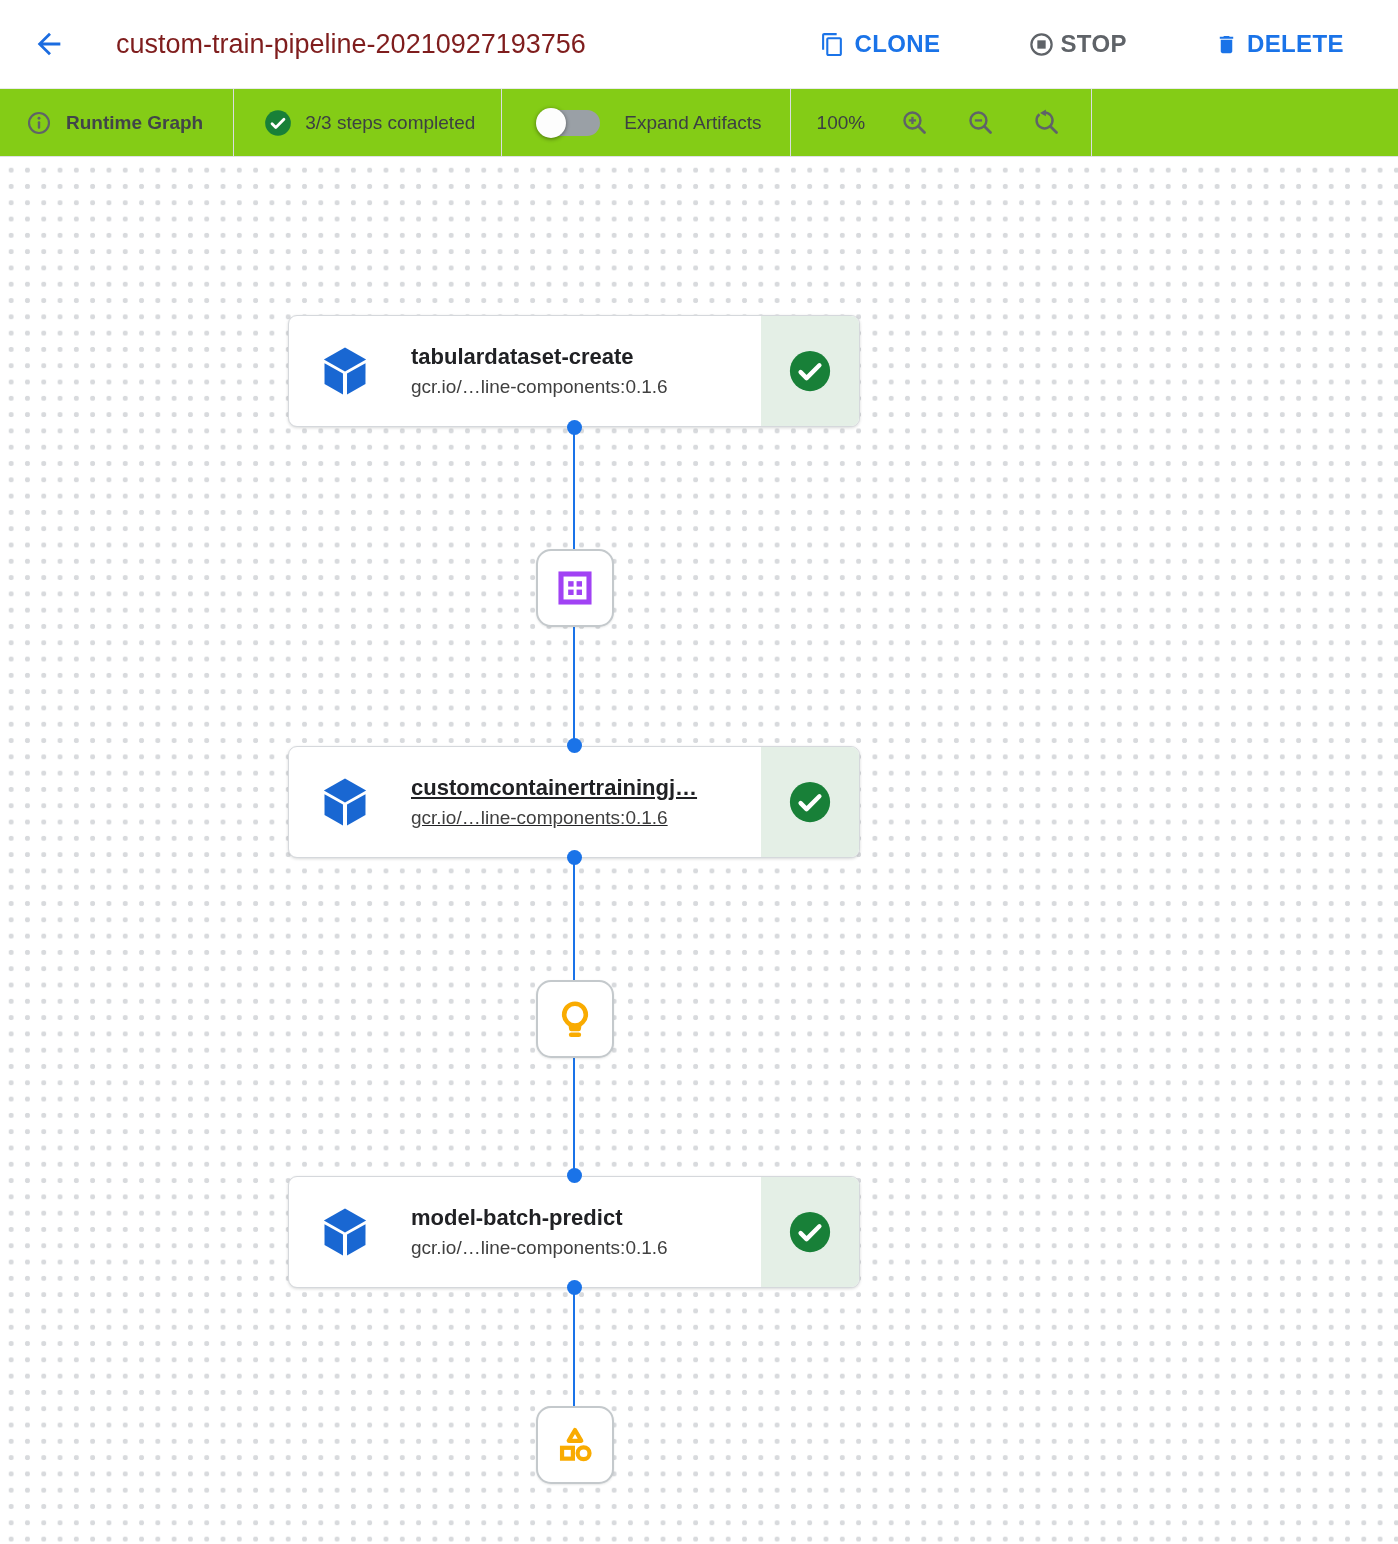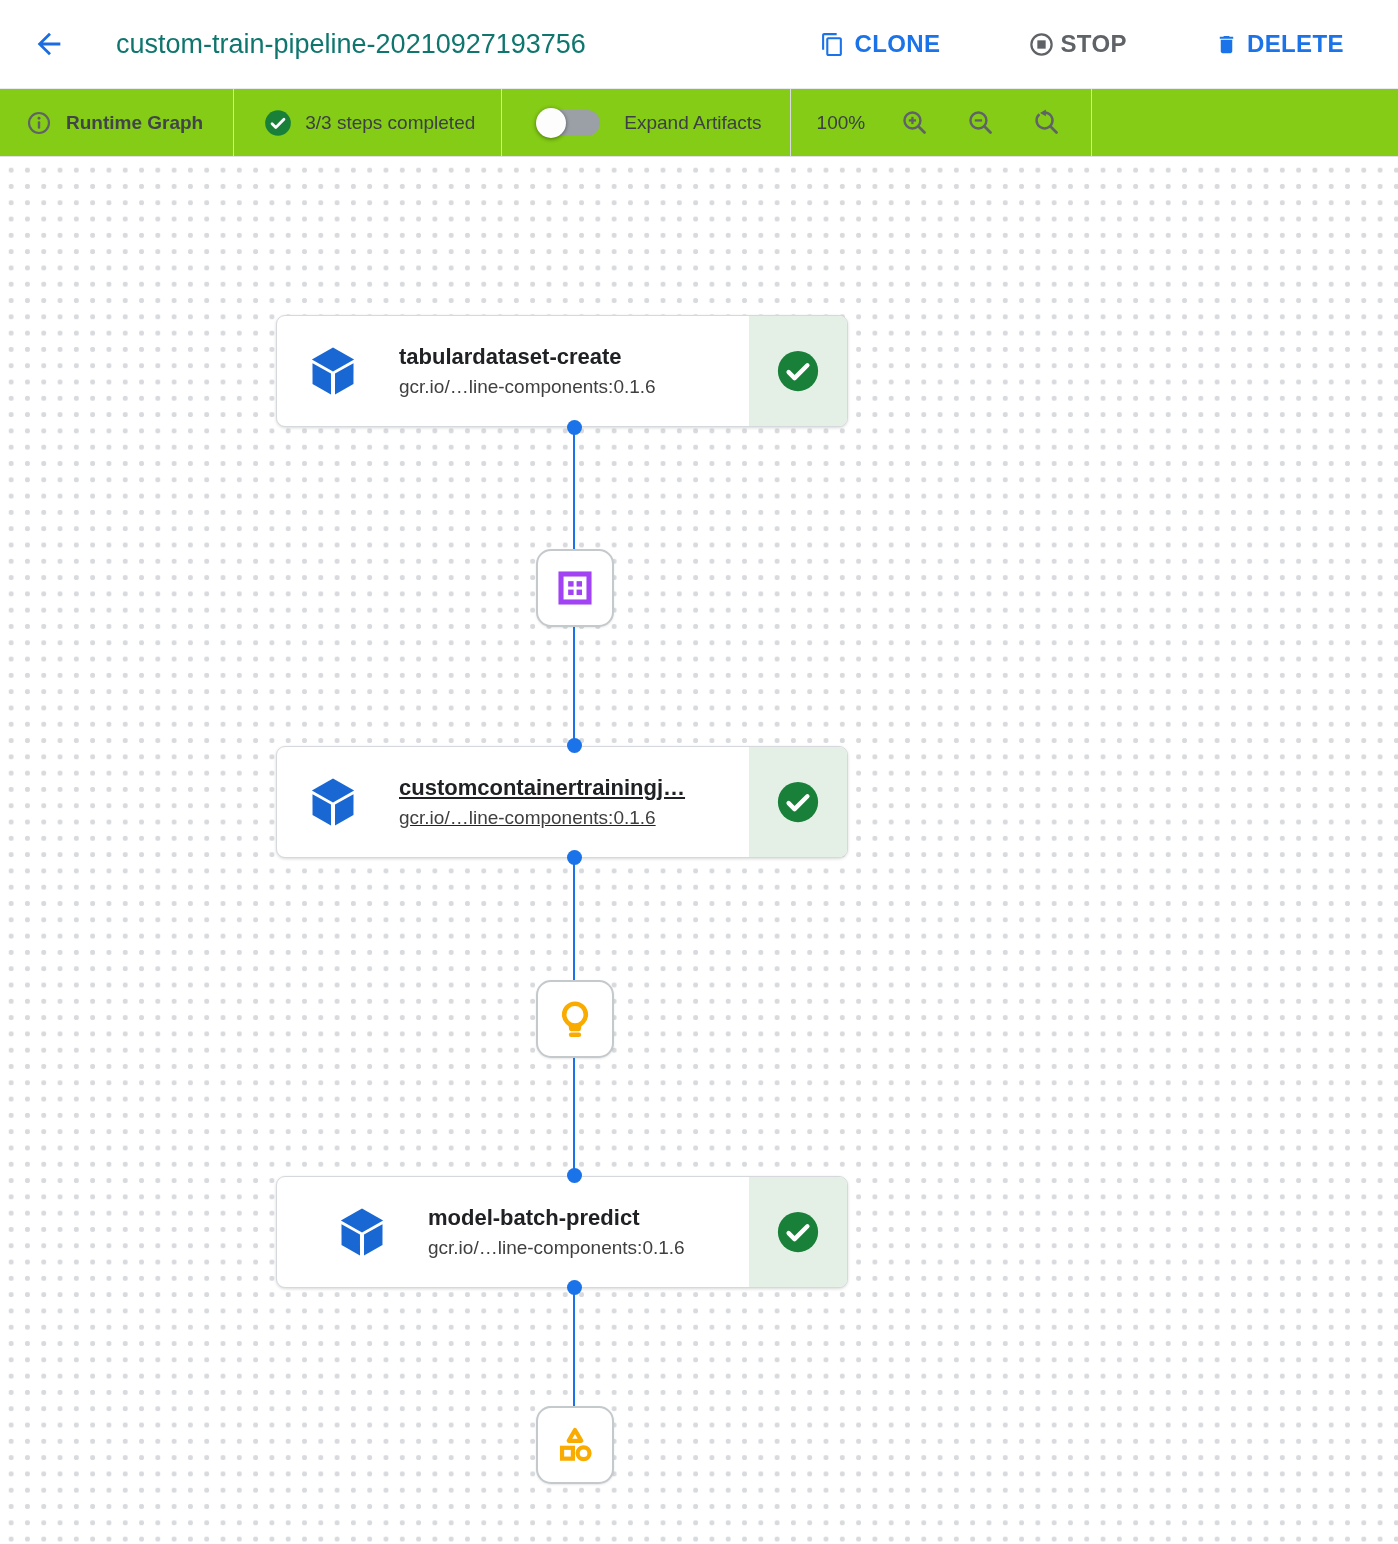--- a/index.html
+++ b/index.html
@@ -4,21 +4,21 @@
 <style>
   * { box-sizing: border-box; margin: 0; padding: 0; }
   html,body { width: 1398px; height: 1544px; background: #fff;
     font-family: "Liberation Sans", sans-serif; color: #202124; overflow: hidden; }
 
   
   .header { height: 89px; background: #fff; border-bottom: 1px solid #e8eaed;
     display: flex; align-items: center; padding: 0 54px 0 28px; }
   .back-btn { width: 42px; height: 42px; display: flex; align-items: center;
     justify-content: center; cursor: pointer; flex: 0 0 auto; }
-  .page-title { font-size: 27px; color: #0f766e; margin-left: 46px; white-space: nowrap; }
+  .page-title { font-size: 27px; color: #7f1d1d; margin-left: 46px; white-space: nowrap; }
   .header-actions { margin-left: auto; display: flex; align-items: center; gap: 88px; }
   .action-btn { display: flex; align-items: center; gap: 9px; font-size: 24px;
     font-weight: bold; letter-spacing: .4px; color: #1a73e8; cursor: pointer; white-space: nowrap; }
   .action-btn.stop { color: #5f6368; gap: 5px; }
 
   
   .toolbar { height: 68px; background: #84cc16; border-bottom: 1px solid #dfe1e5;
     display: flex; align-items: center; }
   .tb-sep { width: 1px; align-self: stretch; background: #dadce0; flex: 0 0 auto; }
   .tb-group { display: flex; align-items: center; height: 100%; }
@@ -38,21 +38,21 @@
     border-radius: 50%; background: #fdfdfd; box-shadow: 0 1px 4px rgba(0,0,0,.45); }
 
   
   .canvas { position: relative; width: 1398px; height: 1386px; background-color: #fff;
     background-image: radial-gradient(circle, #d8dadd 2.3px, transparent 2.9px);
     background-size: 16.3px 16.3px; background-position: 3px 5px; overflow: hidden; }
 
   .edge-line { position: absolute; left: 573px; top: 270px; width: 2px; height: 979px;
     background: #1a73e8; z-index: 1; }
 
-  .node-card { position: absolute; left: 276px; width: 572px; height: 112px;
+  .node-card { position: absolute; left: 288px; width: 572px; height: 112px;
     background: #fff; border: 1px solid #d5d8dc; border-radius: 9px;
     box-shadow: 0 1px 3px rgba(60,64,67,.2); display: flex; align-items: center;
     z-index: 2; cursor: pointer; }
   .node-icon { margin-left: 28px; flex: 0 0 auto; display: flex; }
   .node-text { margin-left: 38px; min-width: 0; }
   .node-title { font-size: 22px; font-weight: bold; color: #202124; white-space: nowrap; }
   .node-sub { font-size: 19px; color: #404040; margin-top: 6px; white-space: nowrap; }
   .node-status { position: absolute; right: 0; top: 0; bottom: 0; width: 98px;
     background: #e4efe6; border-radius: 0 8px 8px 0; display: flex;
     align-items: center; justify-content: center; }
@@ -212,21 +212,21 @@
 
   <div class="artifact-card" style="top:823px;">
     <svg width="44" height="44" viewBox="0 0 24 24">
       <circle cx="12" cy="9.6" r="5.9" fill="none" stroke="#f9ab00" stroke-width="2.5"></circle>
       <path d="M9.6 14.6 L10 17.4 H14 L14.4 14.6" fill="none" stroke="#f9ab00" stroke-width="2.5" stroke-linejoin="round"></path>
       <line x1="9.9" y1="20.6" x2="14.1" y2="20.6" stroke="#f9ab00" stroke-width="2.5" stroke-linecap="round"></line>
     </svg>
   </div>
 
   <div class="port" style="top:1011px;"></div>
-  <div class="node-card" style="top:1019px;padding-left:29px;">
+  <div class="node-card" style="top:1019px;">
     <span class="node-icon">
       <svg width="56" height="54" viewBox="0 0 24 24">
         <path d="M12 1.6 L21.4 6.9 L12 12.2 L2.6 6.9 Z" fill="#1967d2"></path>
         <path d="M2.9 8.5 L11.1 13.1 L11.1 22.4 L2.9 17.8 Z" fill="#1967d2"></path>
         <path d="M21.1 8.5 L12.9 13.1 L12.9 22.4 L21.1 17.8 Z" fill="#1967d2"></path>
       </svg>
     </span>
     <span class="node-text">
       <div class="node-title">model-batch-predict</div>
       <div class="node-sub">gcr.io/…line-components:0.1.6</div>

